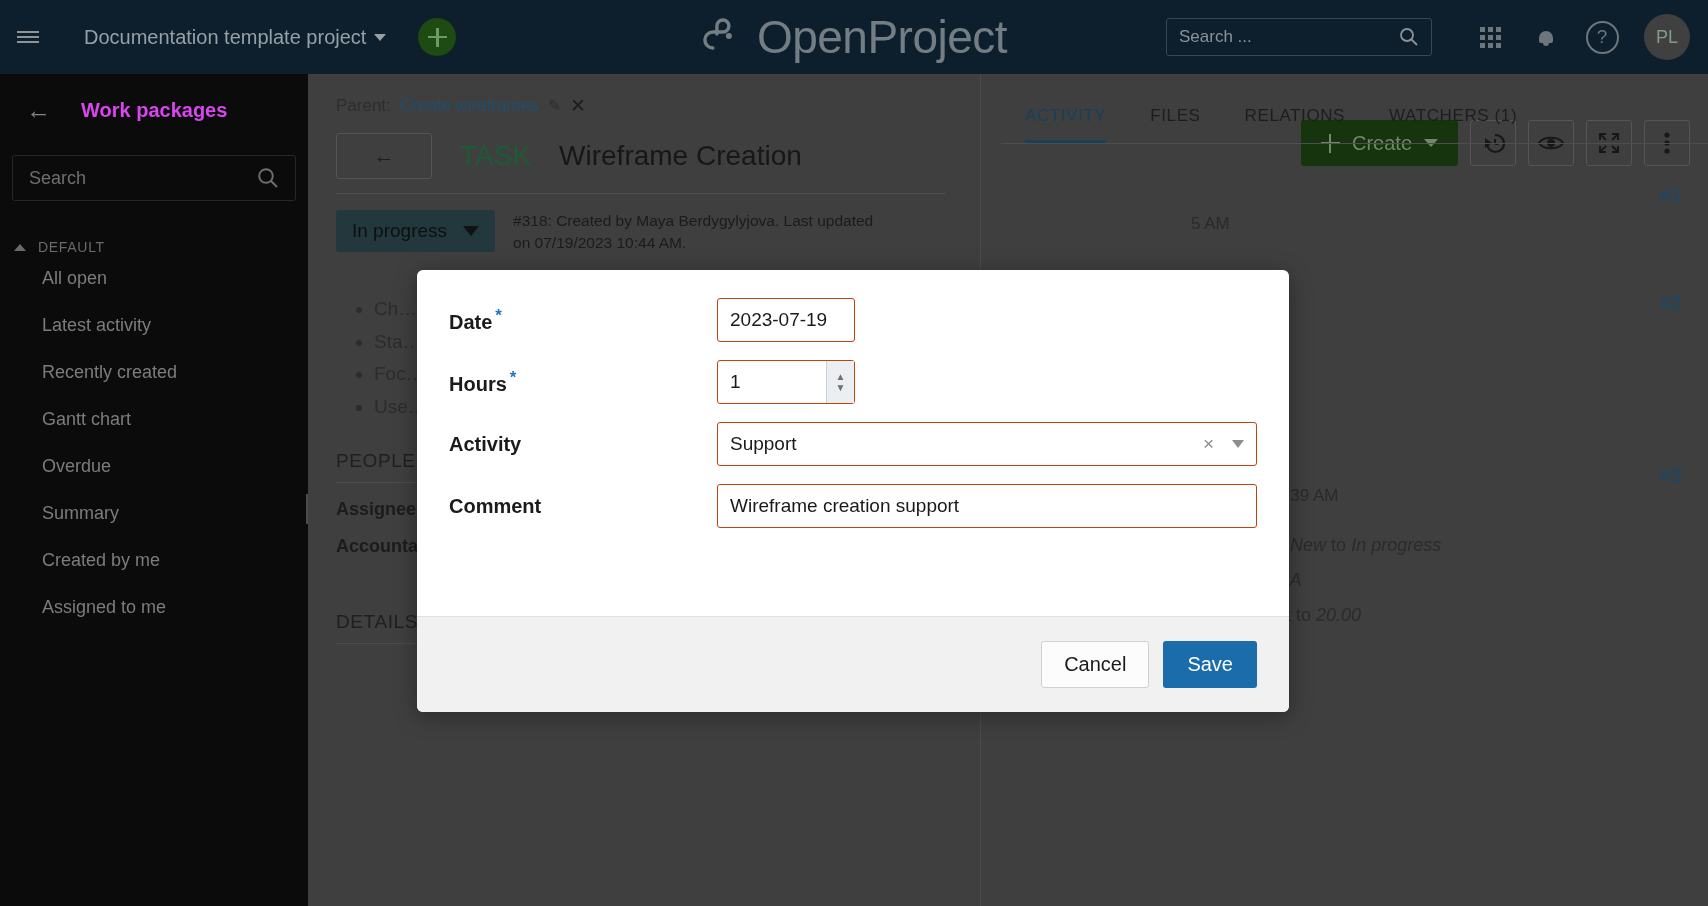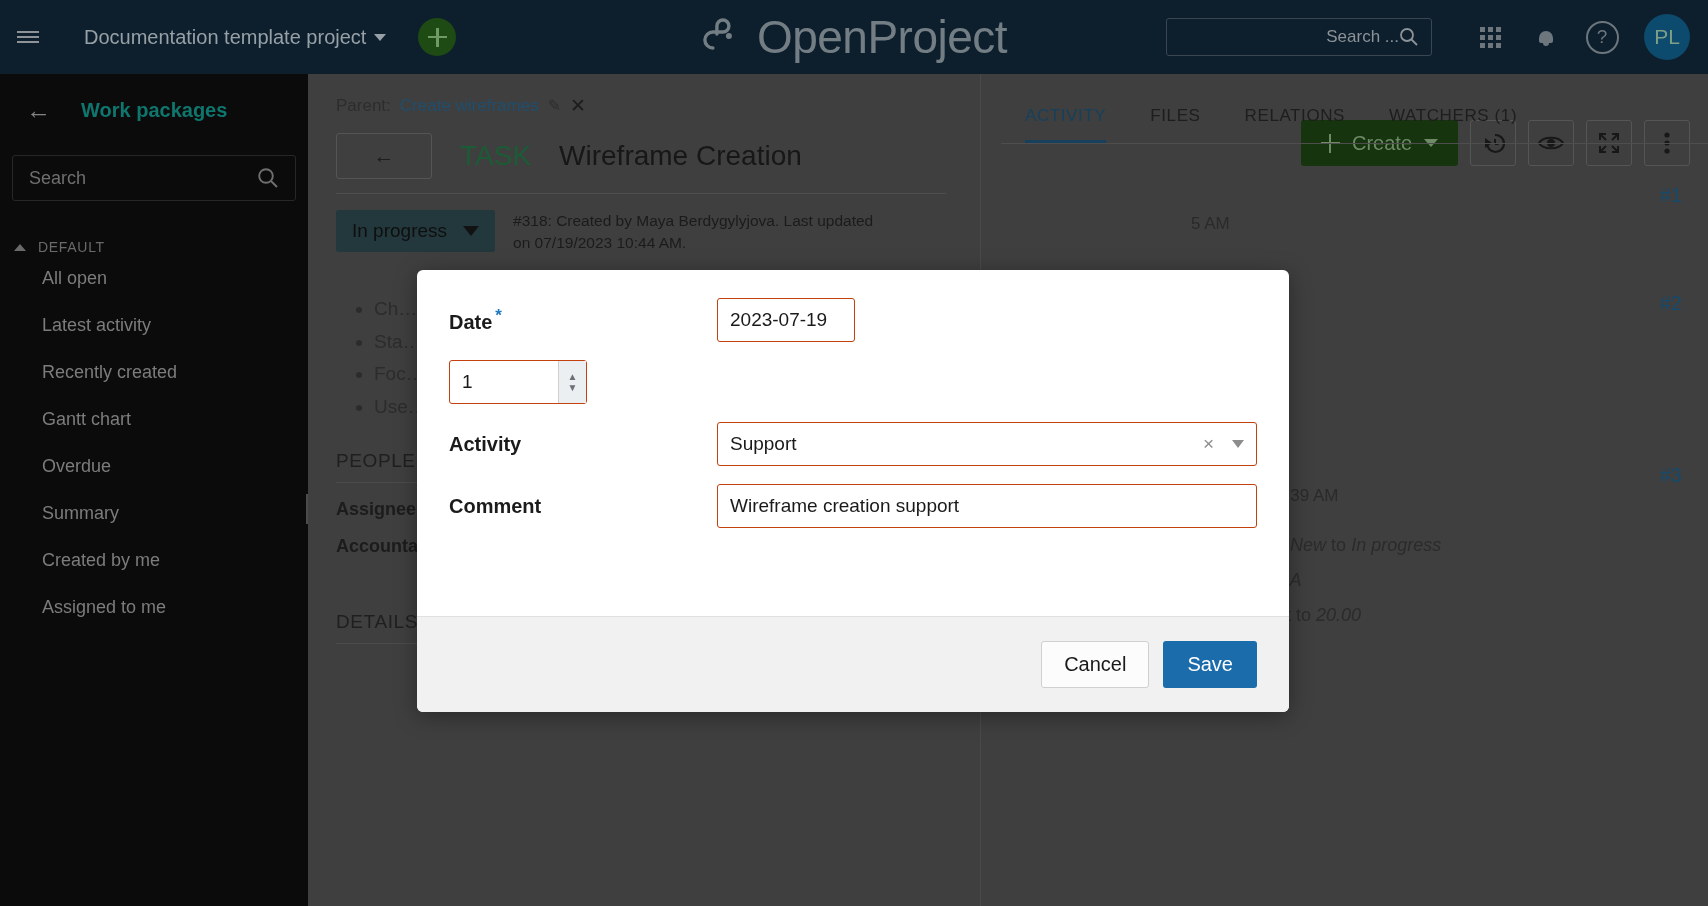--- a/index.html
+++ b/index.html
@@ -38,48 +38,48 @@
   .plus-circle::before { content:""; position:absolute; width:19px;height:2.5px;background:#6f9b63; }
   .plus-circle::after  { content:""; position:absolute; width:2.5px;height:19px;background:#6f9b63; }
   .logo-wrap {
     position:absolute; left: 50%; transform: translateX(-50%);
     display:flex; align-items:center; gap: 12px;
   }
   .logo-text { color: #737d84; font-size: 46px; font-weight: 400; letter-spacing: -0.5px; }
 
   .header-right {
     position:absolute; right: 18px; top:0; height:74px;
-    display:flex; align-items:center; gap: 0px; text-align: right;
+    display:flex; align-items:center; gap: 0px;
   }
   .search-box {
     width: 266px; height: 38px;
     border: 1px solid #3a4650; border-radius: 3px;
     display:flex; align-items:center; padding: 0 12px;
     color:#8b9298; font-size:17px; cursor:text;
     margin-right: 30px;
   }
   .search-box .ph { flex:1; }
   .icon-btn { width: 56px; height:74px; display:flex;align-items:center;justify-content:center;cursor:pointer; }
   .grid-icon { display:grid; grid-template-columns: repeat(3,5px); grid-gap:3px; }
   .grid-icon i { width:5px;height:5px;background:#6d767d;display:block; }
   .bell { width:16px;height:17px;position:relative; }
   .bell::before{content:"";position:absolute;left:1px;top:2px;width:14px;height:12px;background:#6d767d;border-radius:7px 7px 2px 2px;}
   .bell::after{content:"";position:absolute;left:5px;top:14px;width:6px;height:3px;background:#6d767d;border-radius:0 0 3px 3px;}
   .help-circle{width:33px;height:33px;border-radius:50%;border:2px solid #6d767d;color:#6d767d;font-size:19px;display:flex;align-items:center;justify-content:center;}
-  .avatar-pl{width:46px;height:46px;border-radius:50%;background:#0c4a6e;color:#7e9e88;font-size:21px;display:flex;align-items:center;justify-content:center;margin-left:14px;}
+  .avatar-pl{width:46px;height:46px;border-radius:50%;background:#404040;color:#7e9e88;font-size:18px;display:flex;align-items:center;justify-content:center;margin-left:14px;}
 
   
   .sidebar {
     position:absolute; left:0; top:74px;
     width: 308px; height: 832px;
     background: #0b0b0b;
   }
   .sb-head { display:flex; align-items:center; padding: 24px 0 0 26px; gap: 30px; }
   .back-arrow { color:#838383; font-size:25px; cursor:pointer; line-height:1; }
-  .sb-title { color:#0f766e; font-size:20px; font-weight:bold; }
+  .sb-title { color:#d946ef; font-size:20px; font-weight:bold; }
   .sb-search {
     margin: 32px 12px 0 12px; height: 46px;
     border:1px solid #272727; border-radius:3px;
     display:flex;align-items:center;padding:0 16px;
     color:#6f6f6f;font-size:18px;cursor:text;
   }
   .sb-search .ph{flex:1;}
   .sb-group { margin-top: 38px; display:flex;align-items:center;gap:12px;padding-left:14px;color:#6a6a6a;font-size:14px;letter-spacing:0.7px;cursor:pointer;}
   .chev-up { width:0;height:0;border-left:6px solid transparent;border-right:6px solid transparent;border-bottom:7px solid #6a6a6a; }
   .sb-item { padding: 13px 0 13px 42px; color:#7c7c7c; font-size:18px; cursor:pointer; }
@@ -408,20 +408,23 @@
       <div class="frow">
         <div class="flabel">
           <span>Date</span><span class="req">*</span>
         </div>
         <div class="finput w-date">
           <span>2023-07-19</span>
         </div>
       </div>
 
       <div class="frow">
+        <div class="flabel">
+          <span>Hours</span><span class="req">*</span>
+        </div>
         <div class="finput w-hours">
           <span>1</span>
           <span class="spin">
             <span>▲</span>
             <span>▼</span>
           </span>
         </div>
       </div>
 
       <div class="frow">

